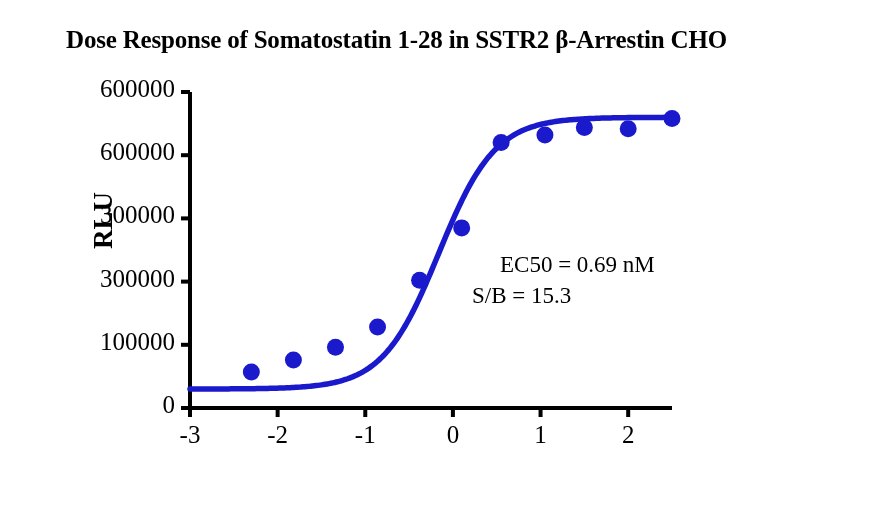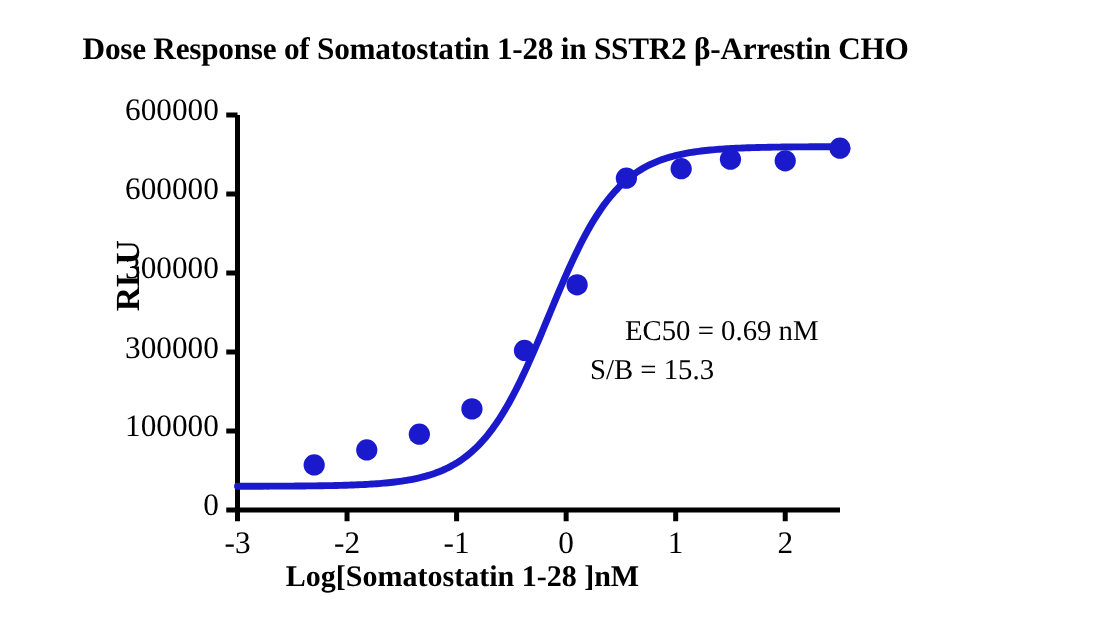--- a/index.html
+++ b/index.html
@@ -72,21 +72,20 @@
   .annot-sb   { left:472px; top:283px; }
 </style>
 </head>
 <body>
 
 <div id="chart-root">
 
   <div class="title">Dose Response of Somatostatin 1-28 in SSTR2 β-Arrestin CHO</div>
 
   <div class="ylabel">RLU</div>
-  <div class="xlabel">Log[Somatostatin 1-28 ]nM</div>
 
   <svg class="plot-svg" width="874" height="509">
     <g id="axis-layer">
         <line x1="190" y1="92" x2="190" y2="408" stroke="#000000" stroke-width="4"></line>
         <line x1="190" y1="408" x2="672" y2="408" stroke="#000000" stroke-width="4"></line>
         <line x1="181" y1="408" x2="190" y2="408" stroke="#000000" stroke-width="4"></line>
         <line x1="181" y1="344.8" x2="190" y2="344.8" stroke="#000000" stroke-width="4"></line>
         <line x1="181" y1="281.6" x2="190" y2="281.6" stroke="#000000" stroke-width="4"></line>
         <line x1="181" y1="218.4" x2="190" y2="218.4" stroke="#000000" stroke-width="4"></line>
         <line x1="181" y1="155.2" x2="190" y2="155.2" stroke="#000000" stroke-width="4"></line>

